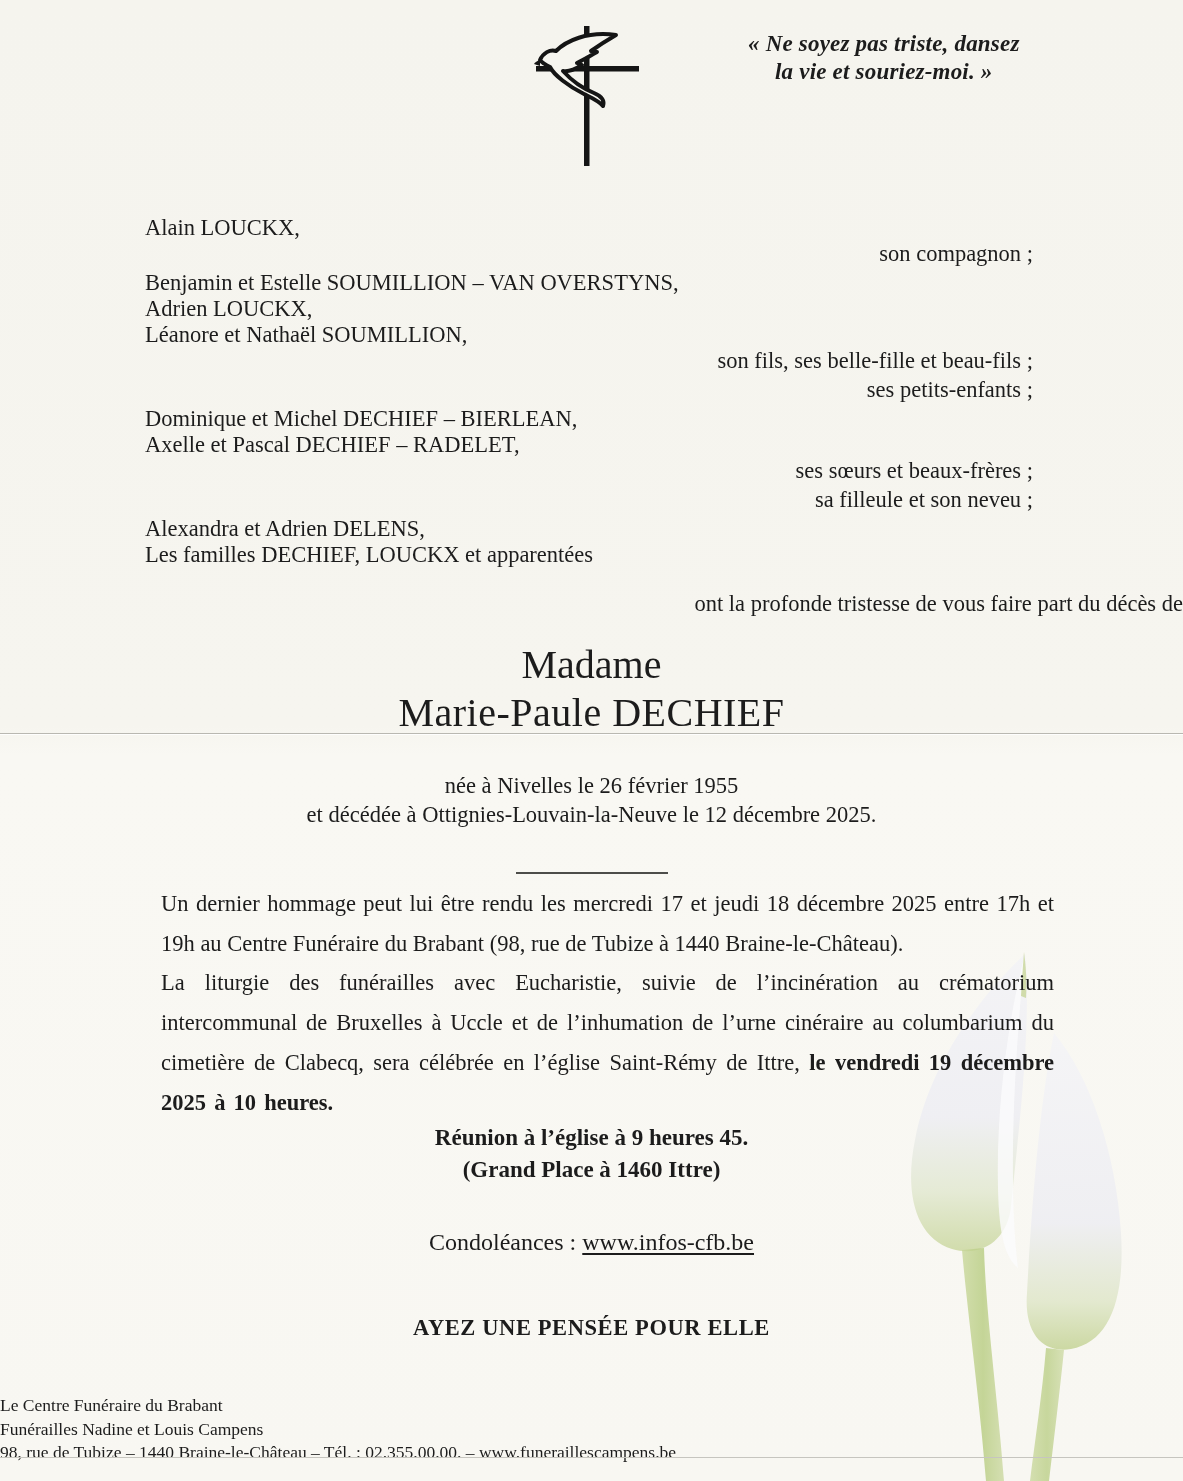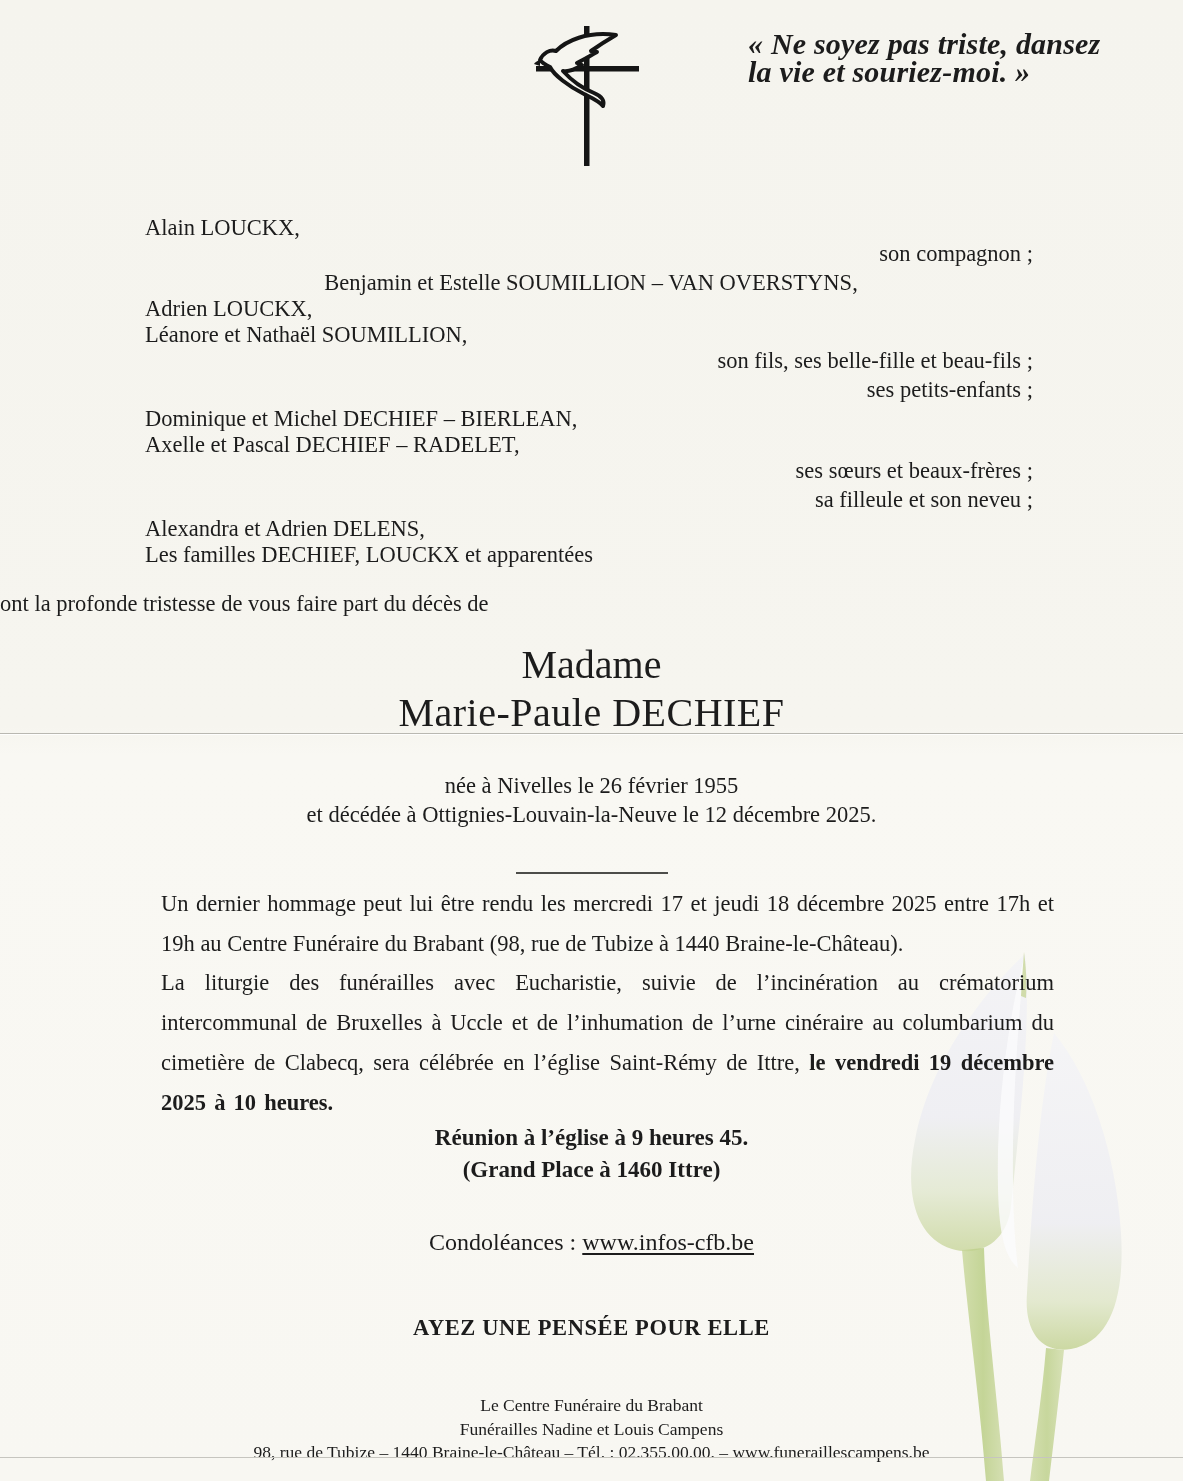--- a/index.html
+++ b/index.html
@@ -12,33 +12,33 @@
     background: linear-gradient(180deg, #f5f4ee 0%, #f6f5ef 49%, #f9f8f3 51%, #f8f7f2 100%);
     font-family: "Liberation Serif", "DejaVu Serif", serif;
     color: #1c1c1c;
     overflow: hidden;
   }
 
   
   .cross-dove { position: absolute; left: 523px; top: 20px; width: 145px; height: 150px; }
   .quote {
     position: absolute; left: 748px; top: 30px;
-    font-size: 30px; font-weight: bold; font-style: italic;
-    line-height: 28px; letter-spacing: 0.2px;
+    font-size: 23px; font-weight: bold; font-style: italic;
+    line-height: 28px; letter-spacing: 0.2px; text-align: center;
   }
 
   
   .family { position: absolute; left: 145px; top: 215px; width: 892px; font-size: 22.5px; }
   .family .row { line-height: 26px; }
   .family .row.name { text-align: left; }
   .family .row.relation { text-align: right; margin-bottom: 3px; padding-right: 4px; }
-  .family .row.gap-top { margin-top: 3px; text-align: center; }
+  .family .row.gap-top { margin-top: 3px; }
 
   
-  .intro { position: absolute; left: 0; top: 591px; width: 100%; text-align: left; font-size: 22.5px; }
+  .intro { position: absolute; left: 0; top: 591px; width: 100%; text-align: right; font-size: 22.5px; }
   .deceased-title { position: absolute; left: 0; top: 640px; width: 100%; text-align: center; font-size: 40px; line-height: 50px; }
   .deceased-name  { position: absolute; left: 0; top: 691px; width: 100%; text-align: center; font-size: 40px; line-height: 44px; letter-spacing: 0.5px; }
 
   .fold-line { position: absolute; left: 0; top: 733px; width: 100%; height: 1px;
                background: #b9b8b1; box-shadow: 0 1px 0 rgba(255,255,255,0.85); }
 
   .birth-death { position: absolute; left: 0; top: 771px; width: 100%; text-align: center; font-size: 22.5px; line-height: 29px; }
 
   .small-rule { position: absolute; left: 50%; top: 872px; width: 152px; height: 2px;
                 transform: translateX(-50%); background: #4d4d4a; }
@@ -52,21 +52,21 @@
   
   .meeting { position: absolute; left: 0; top: 1122px; width: 100%; text-align: center;
              font-size: 23px; font-weight: bold; line-height: 32px; }
   .condolences { position: absolute; left: 0; top: 1229px; width: 100%; text-align: center;
                  font-size: 24px; font-weight: normal; }
   .condolences .url { text-decoration: underline; color: inherit; text-underline-offset: 3px; }
   .closing { position: absolute; left: 0; top: 1315px; width: 100%; text-align: center;
              font-size: 22.5px; font-weight: bold; letter-spacing: 0.6px; }
 
   
-  .footer { position: absolute; left: 0; top: 1394px; width: 100%; text-align: center;
+  .footer { position: absolute; left: 0; top: 1394px; width: 100%; text-align: left;
             font-size: 17.5px; line-height: 23.5px; }
   .bottom-line { position: absolute; left: 0; top: 1457px; width: 100%; height: 1px;
                  background: #c6c5bf; }
 
   
   .flowers { position: absolute; left: 858px; top: 938px; width: 325px; height: 543px; z-index: 0; }
   .text-layer { position: relative; z-index: 1; }
 </style>
 </head>
 <body>

